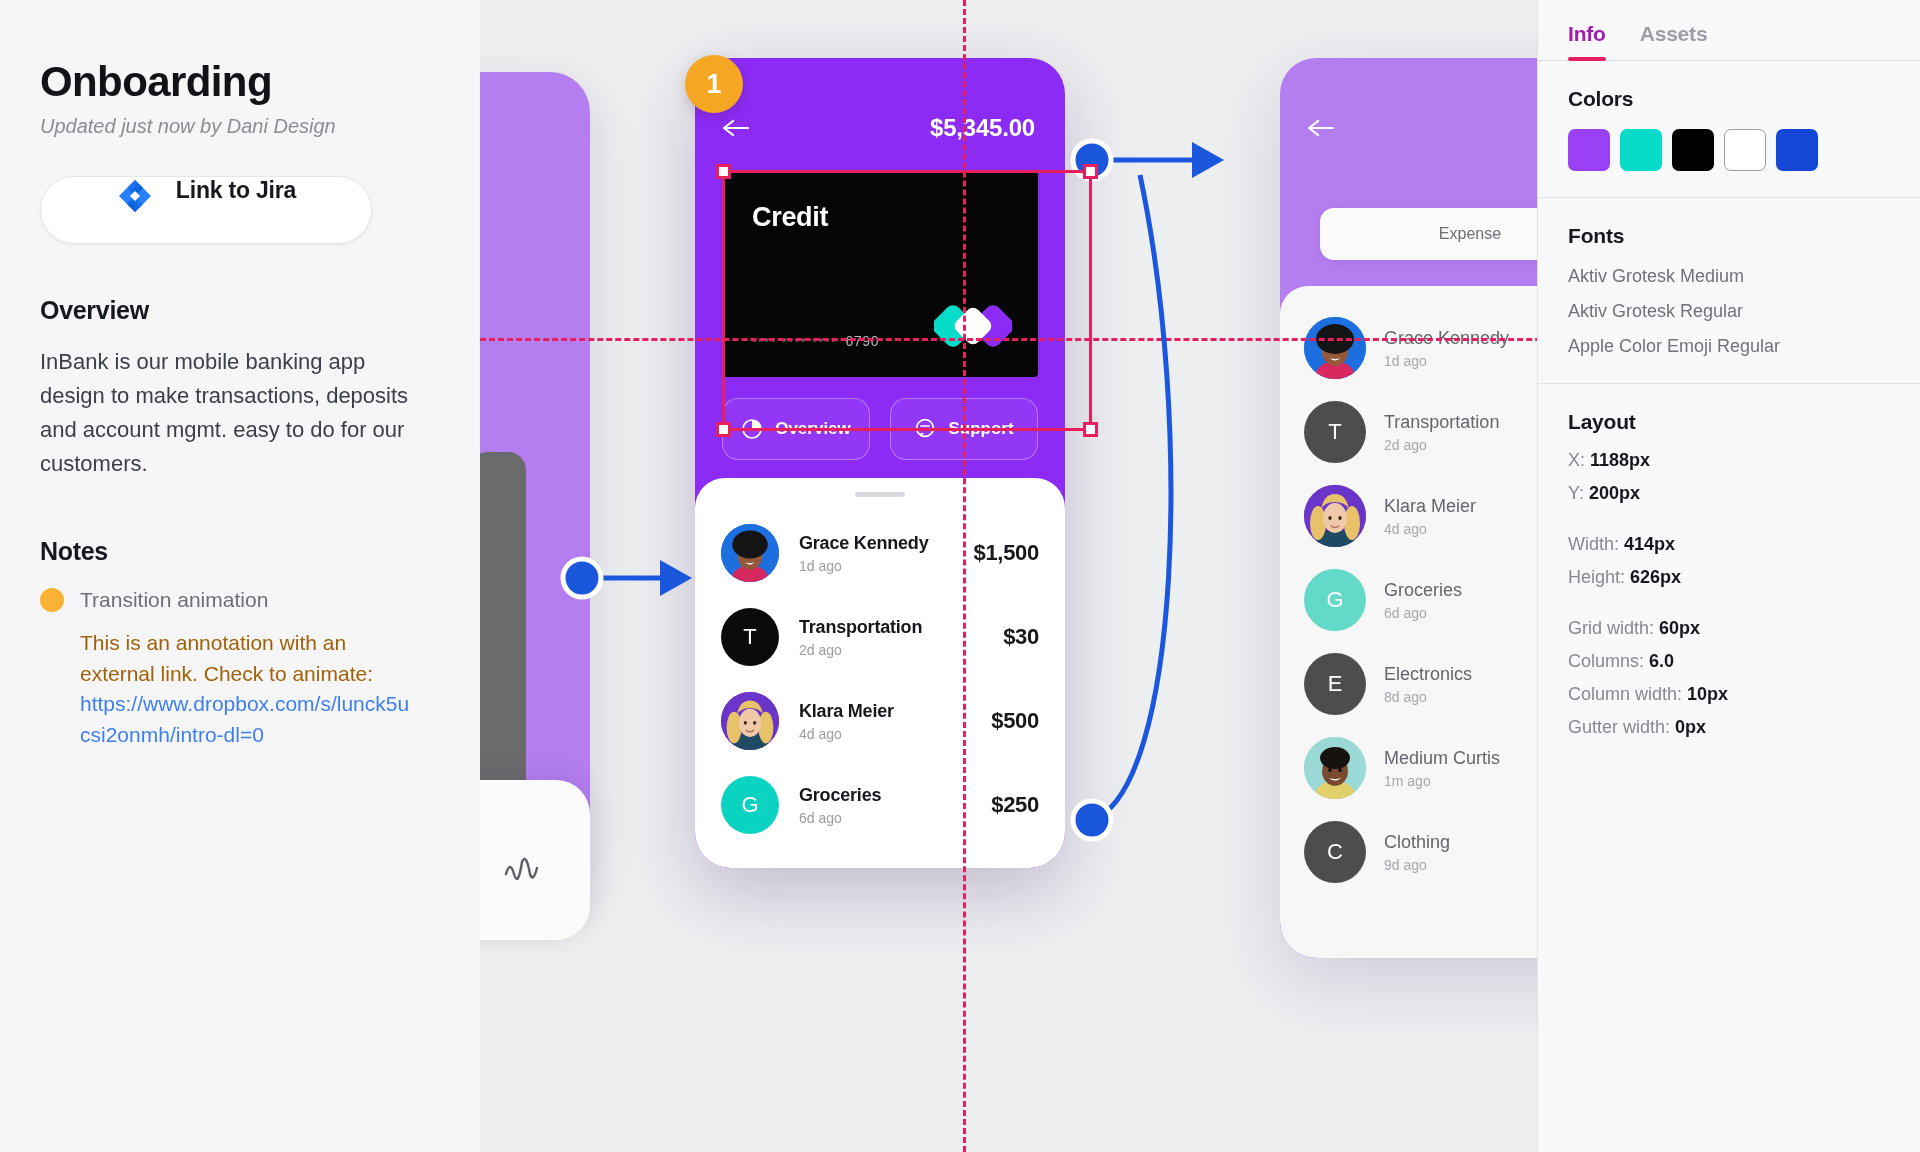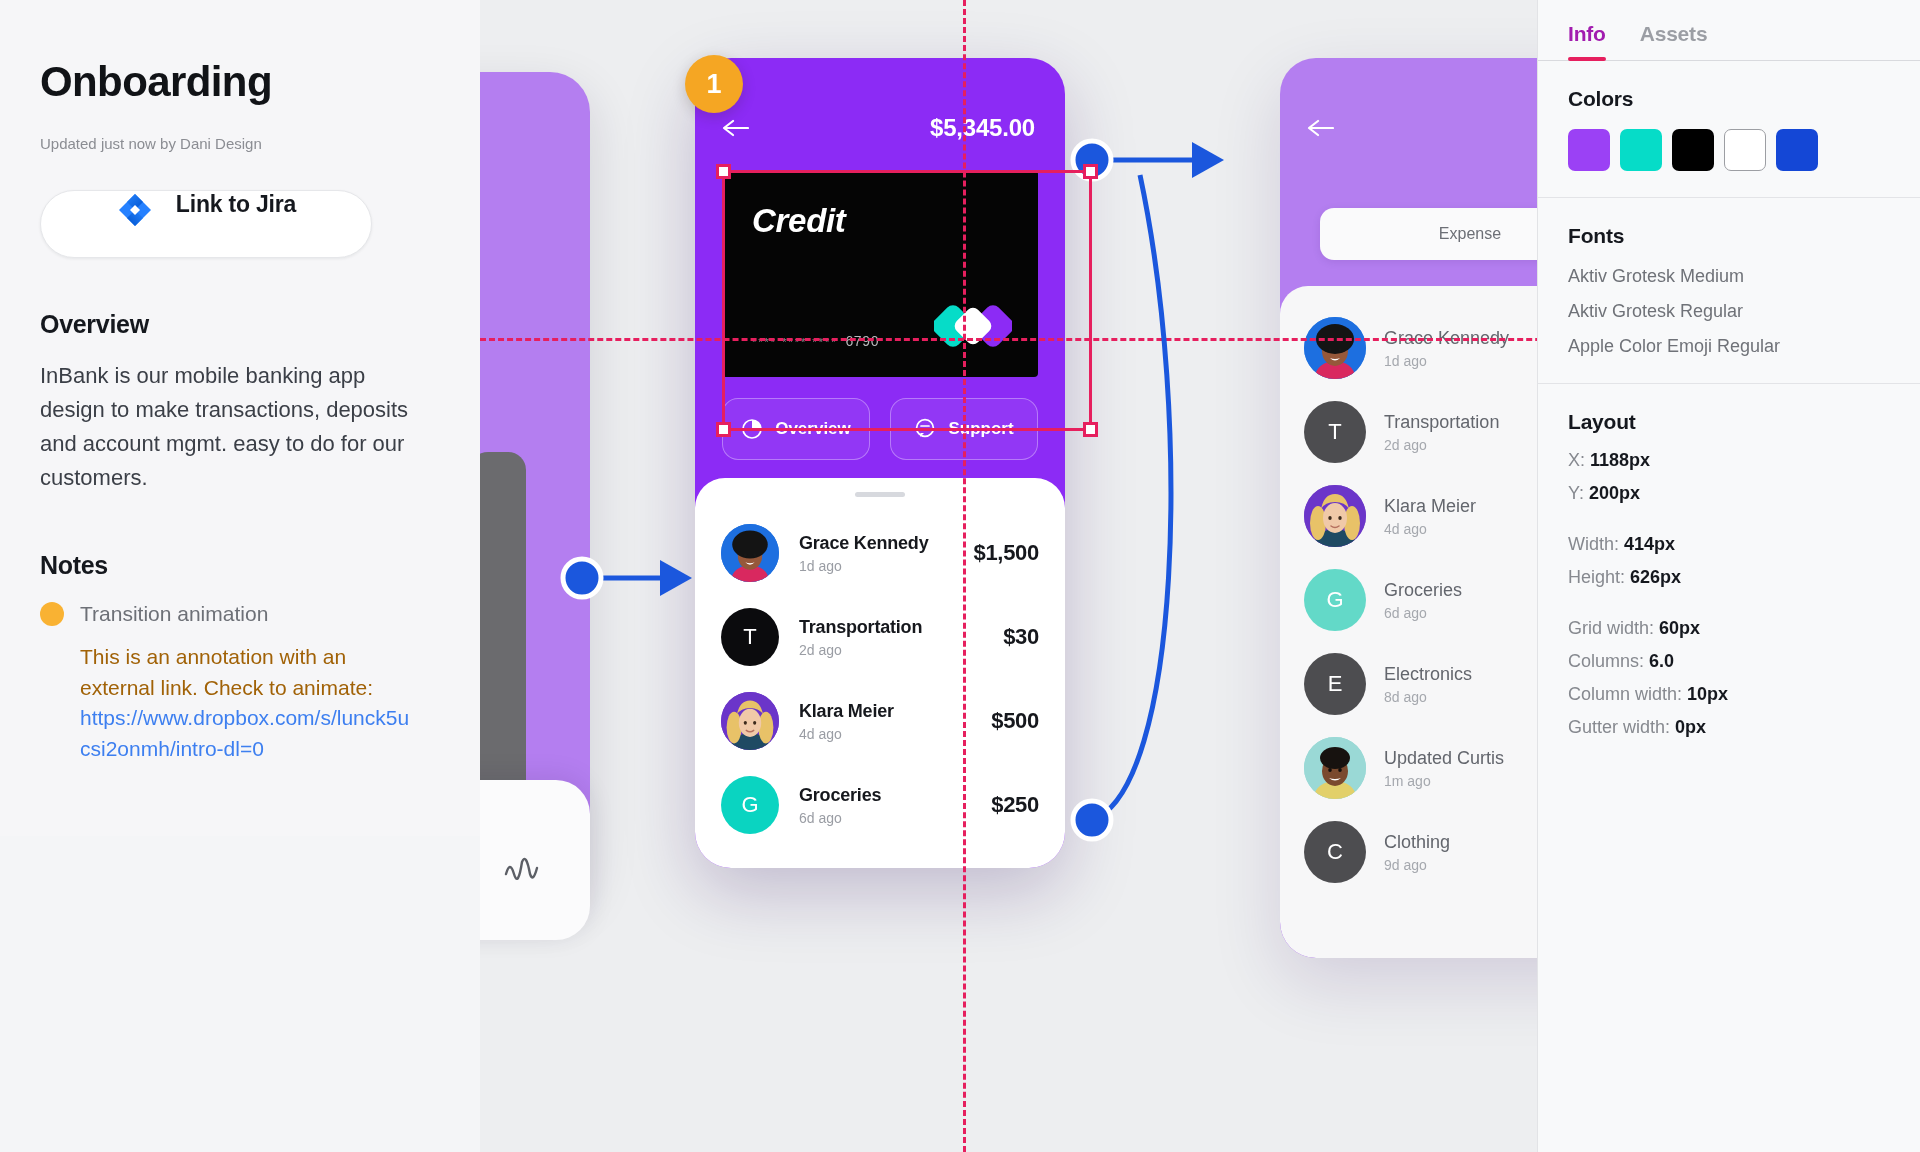--- a/index.html
+++ b/index.html
@@ -17,21 +17,21 @@
     width: 480px; height: 836px; flex: 0 0 480px;
     background: #f6f6f8;
     padding: 60px 40px 0 40px;
     position: relative; z-index: 5;
   }
   .page-title {
     font-size: 42px; font-weight: bold; color: #111317;
     letter-spacing: -0.6px; line-height: 1.05;
   }
   .page-subtitle {
-    margin-top: 31px; font-size: 15px; color: #8b8d93; font-weight: normal;
+    margin-top: 11px; font-size: 20px; color: #8b8d93; font-weight: normal; font-style: italic;
   }
   .jira-btn {
     margin-top: 38px;
     width: 332px; height: 68px;
     background: #ffffff;
     border: 1px solid #e6e7ea;
     border-radius: 40px;
     display: flex; align-items: flex-start; justify-content: center; gap: 22px;
     box-shadow: 0 1px 3px rgba(20,22,30,0.07);
     cursor: pointer;
@@ -95,21 +95,21 @@
     position: absolute; right: 30px; top: 56px;
     color: #fff; font-size: 24px; font-weight: bold; letter-spacing: -0.2px;
   }
   .credit-card {
     position: absolute; left: 27px; top: 112px;
     width: 316px; height: 207px;
     background: #050505; border-radius: 4px;
   }
   .cc-label {
     position: absolute; left: 30px; top: 32px;
-    color: #fff; font-size: 33px; font-weight: bold; letter-spacing: -0.3px; font-style: italic;
+    color: #fff; font-size: 27px; font-weight: bold; letter-spacing: -0.3px;
   }
   .cc-number {
     position: absolute; left: 30px; bottom: 28px;
     color: #b9b9bc; font-size: 14px; letter-spacing: 0.6px;
     display: flex; align-items: baseline; gap: 8px;
   }
   .cc-dots { font-size: 11px; letter-spacing: 2px; color: #8d8d91; }
   .cc-logo { position: absolute; right: 26px; bottom: 24px; }
 
   .pc-actions {
@@ -485,21 +485,21 @@
                   <rect width="62" height="62" fill="#9ad9d6"></rect>
                   <ellipse cx="31" cy="60" rx="21" ry="16" fill="#e2d06a"></ellipse>
                   <ellipse cx="31" cy="34" rx="13" ry="15" fill="#7a4a2e"></ellipse>
                   <ellipse cx="31" cy="21" rx="15" ry="11" fill="#17120f"></ellipse>
                   <ellipse cx="26" cy="33" rx="1.8" ry="2" fill="#140f0c"></ellipse>
                   <ellipse cx="36" cy="33" rx="1.8" ry="2" fill="#140f0c"></ellipse>
                   <path d="M25 41 q6 5 12 0 q-6 2 -12 0Z" fill="#ffffff"></path>
                 </svg>
               </div>
               <div class="pr-mid">
-                <div class="pr-name">Updated Curtis</div>
+                <div class="pr-name">Medium Curtis</div>
                 <div class="pr-when">1m ago</div>
               </div>
             </div>
             <div class="pr-row">
               <div class="pr-av" style="background:#4d4d50">
                 <span>C</span>
               </div>
               <div class="pr-mid">
                 <div class="pr-name">Clothing</div>
                 <div class="pr-when">9d ago</div>

